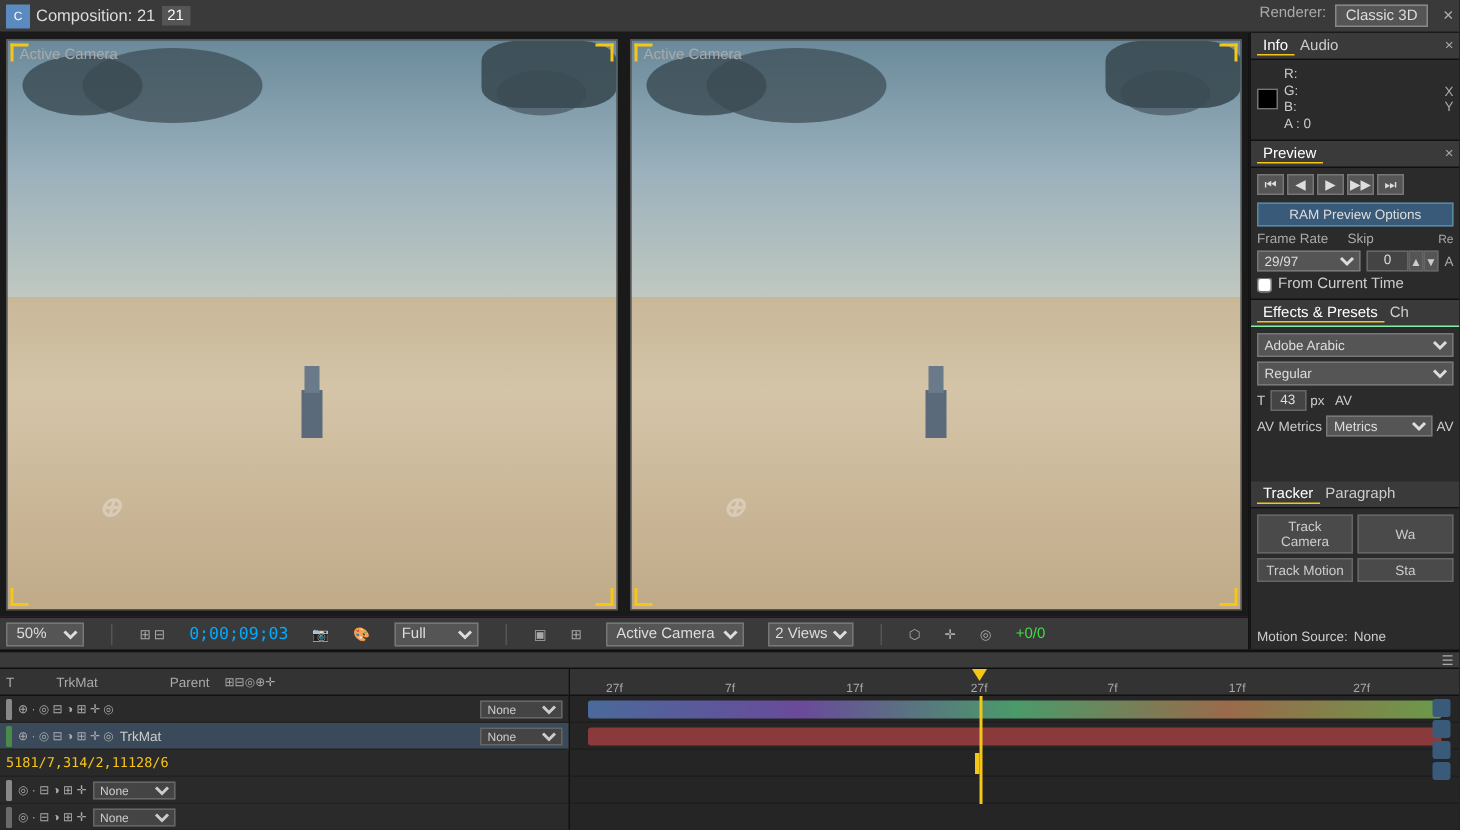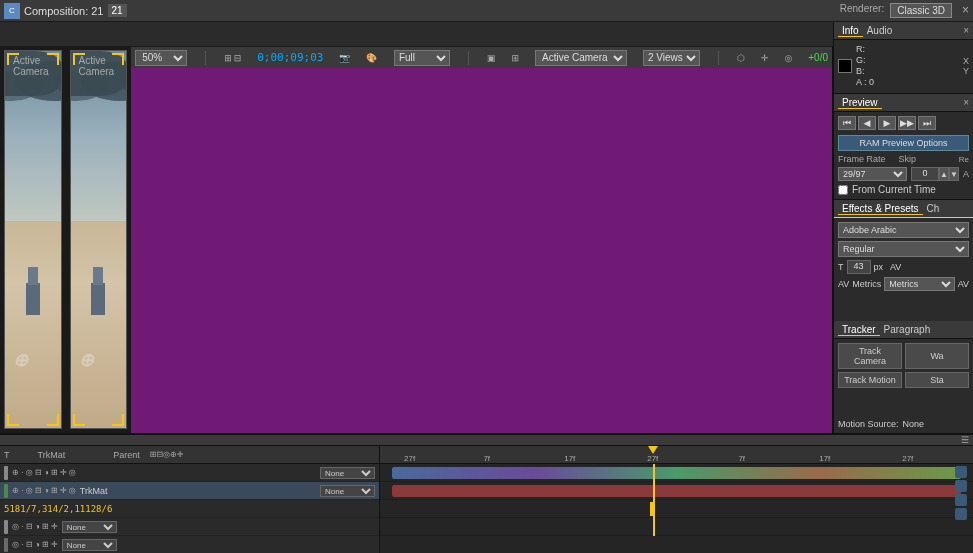--- a/index.html
+++ b/index.html
@@ -59,24 +59,23 @@
     .main-area {
       display: flex;
       flex: 1;
       overflow: hidden;
     }
 
     
     .viewer-panel {
       flex: 1;
       display: flex;
-      flex-direction: row;
+      flex-direction: column;
       background: #701a75;
       border-right: 1px solid #111;
-      margin-top: 24px;
     }
 
     .viewer-content {
       flex: 1;
       display: flex;
       background: #1a1a1a;
       position: relative;
     }
 
     .view-left, .view-right {

